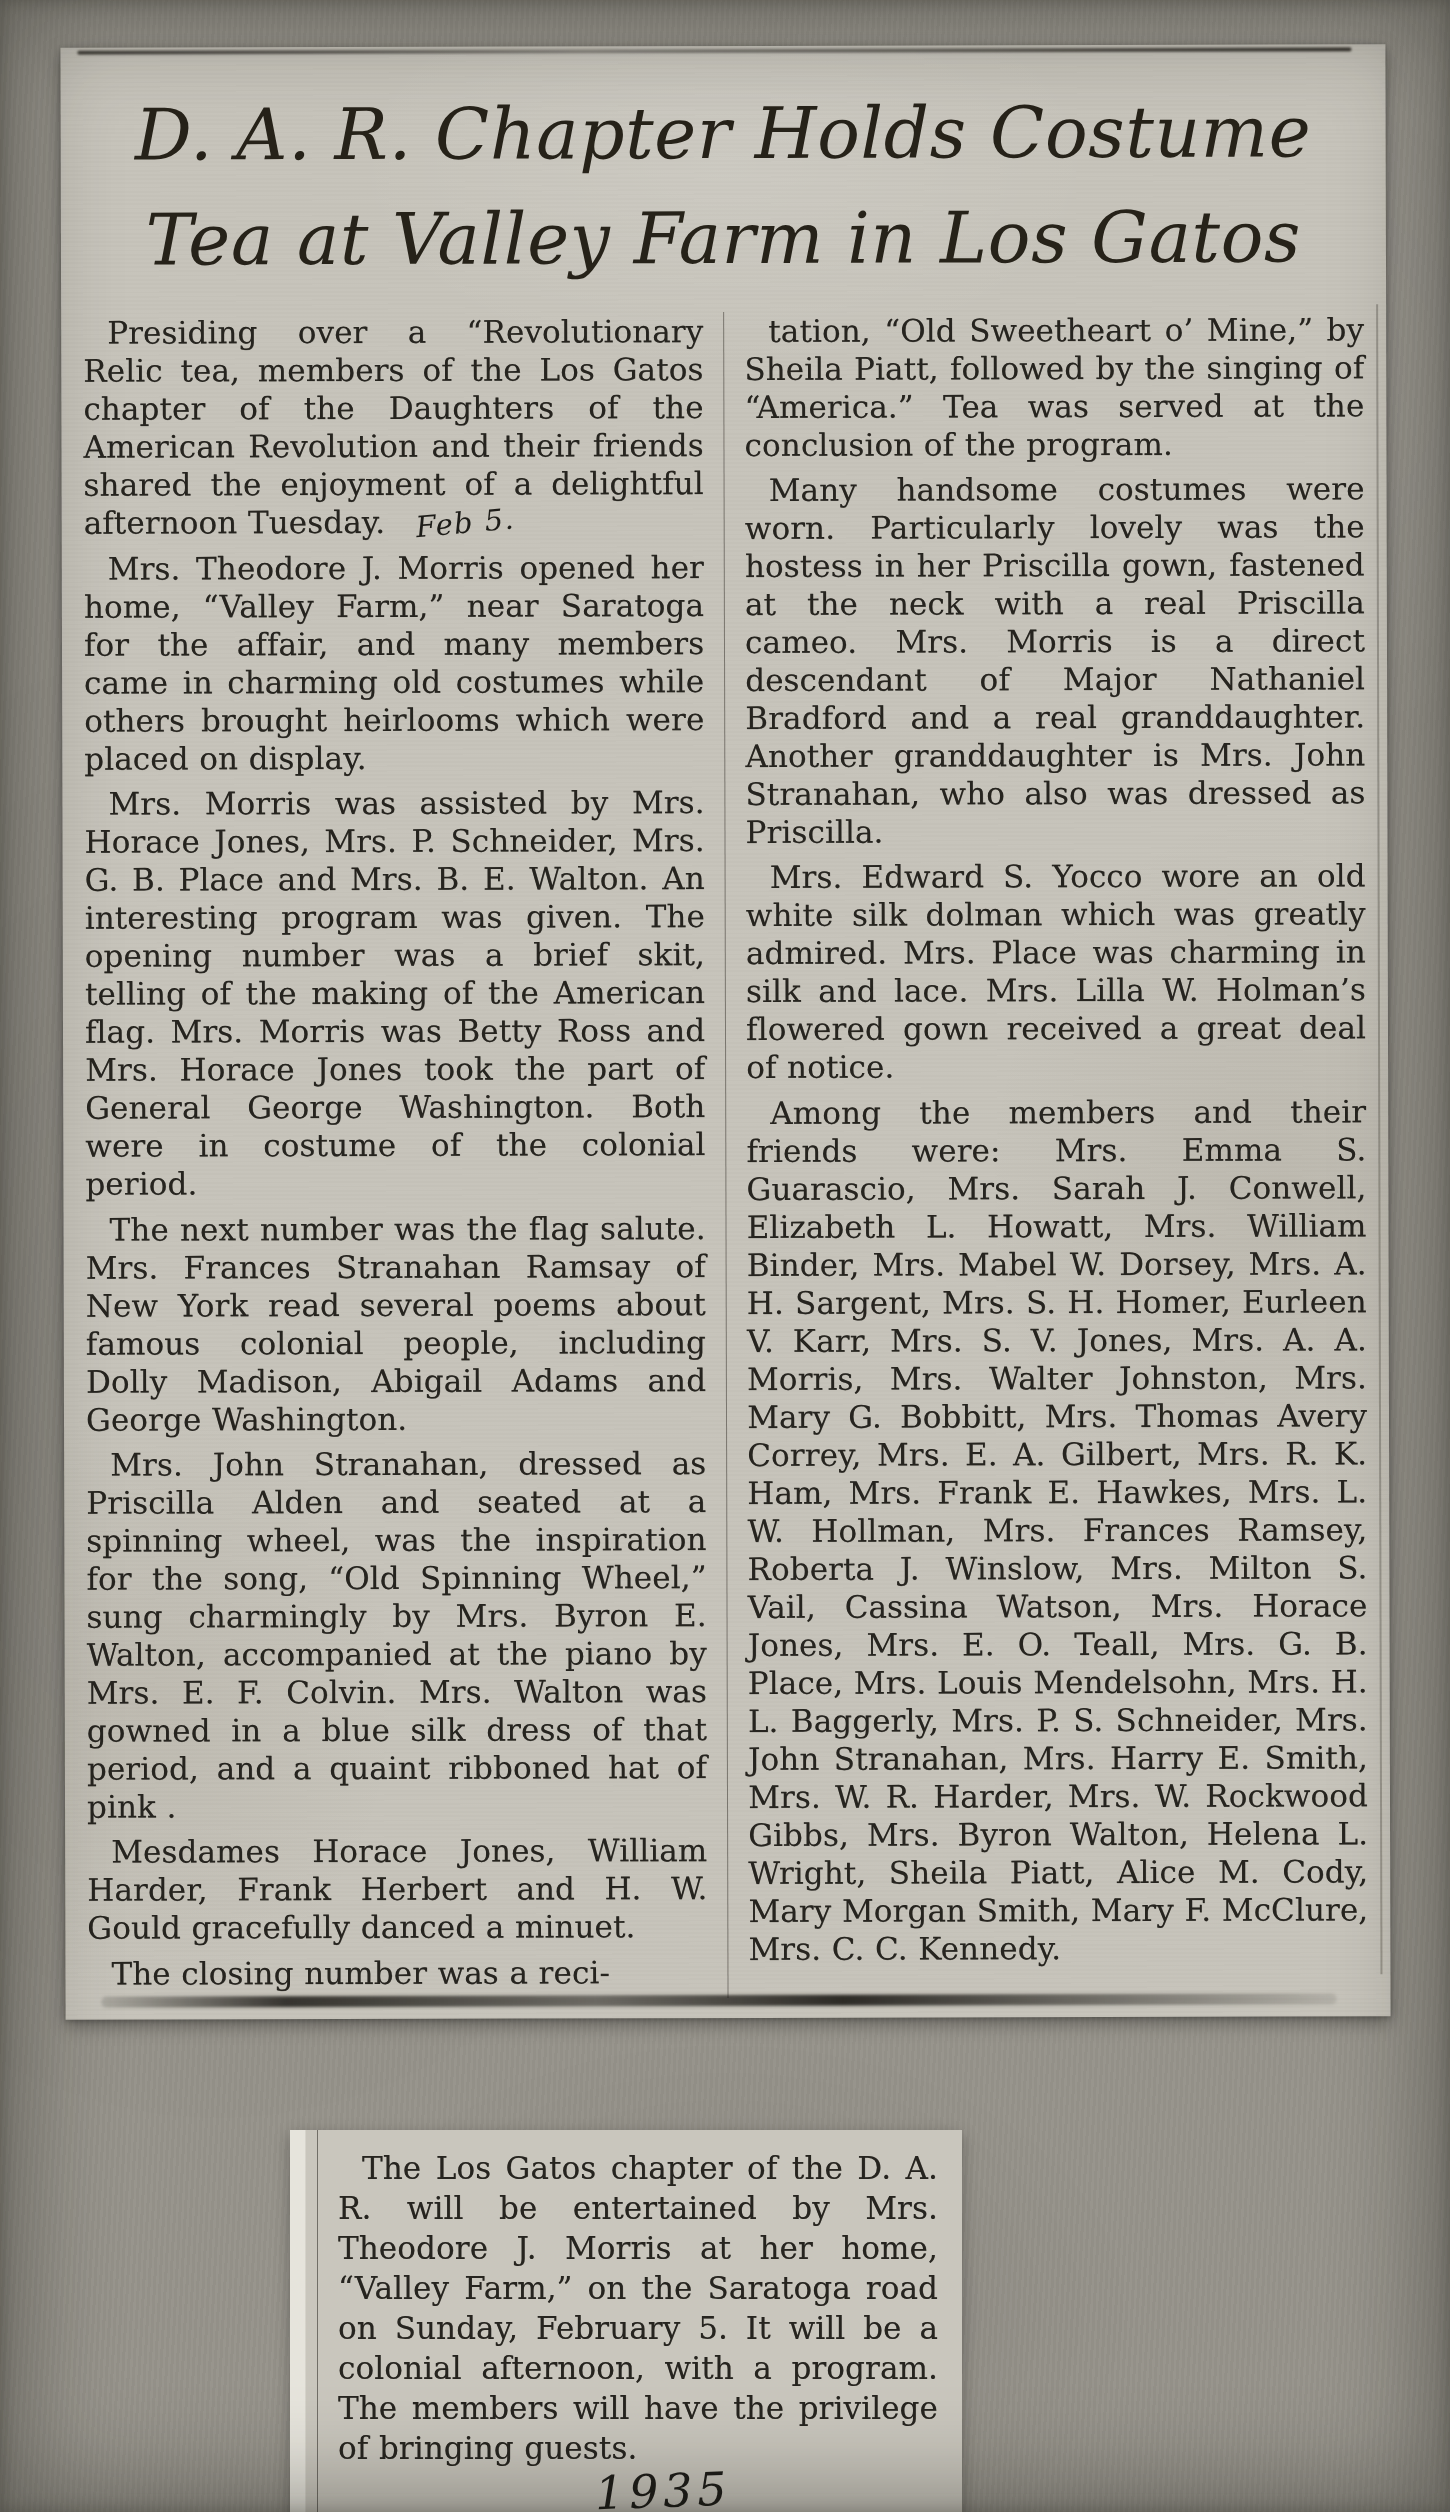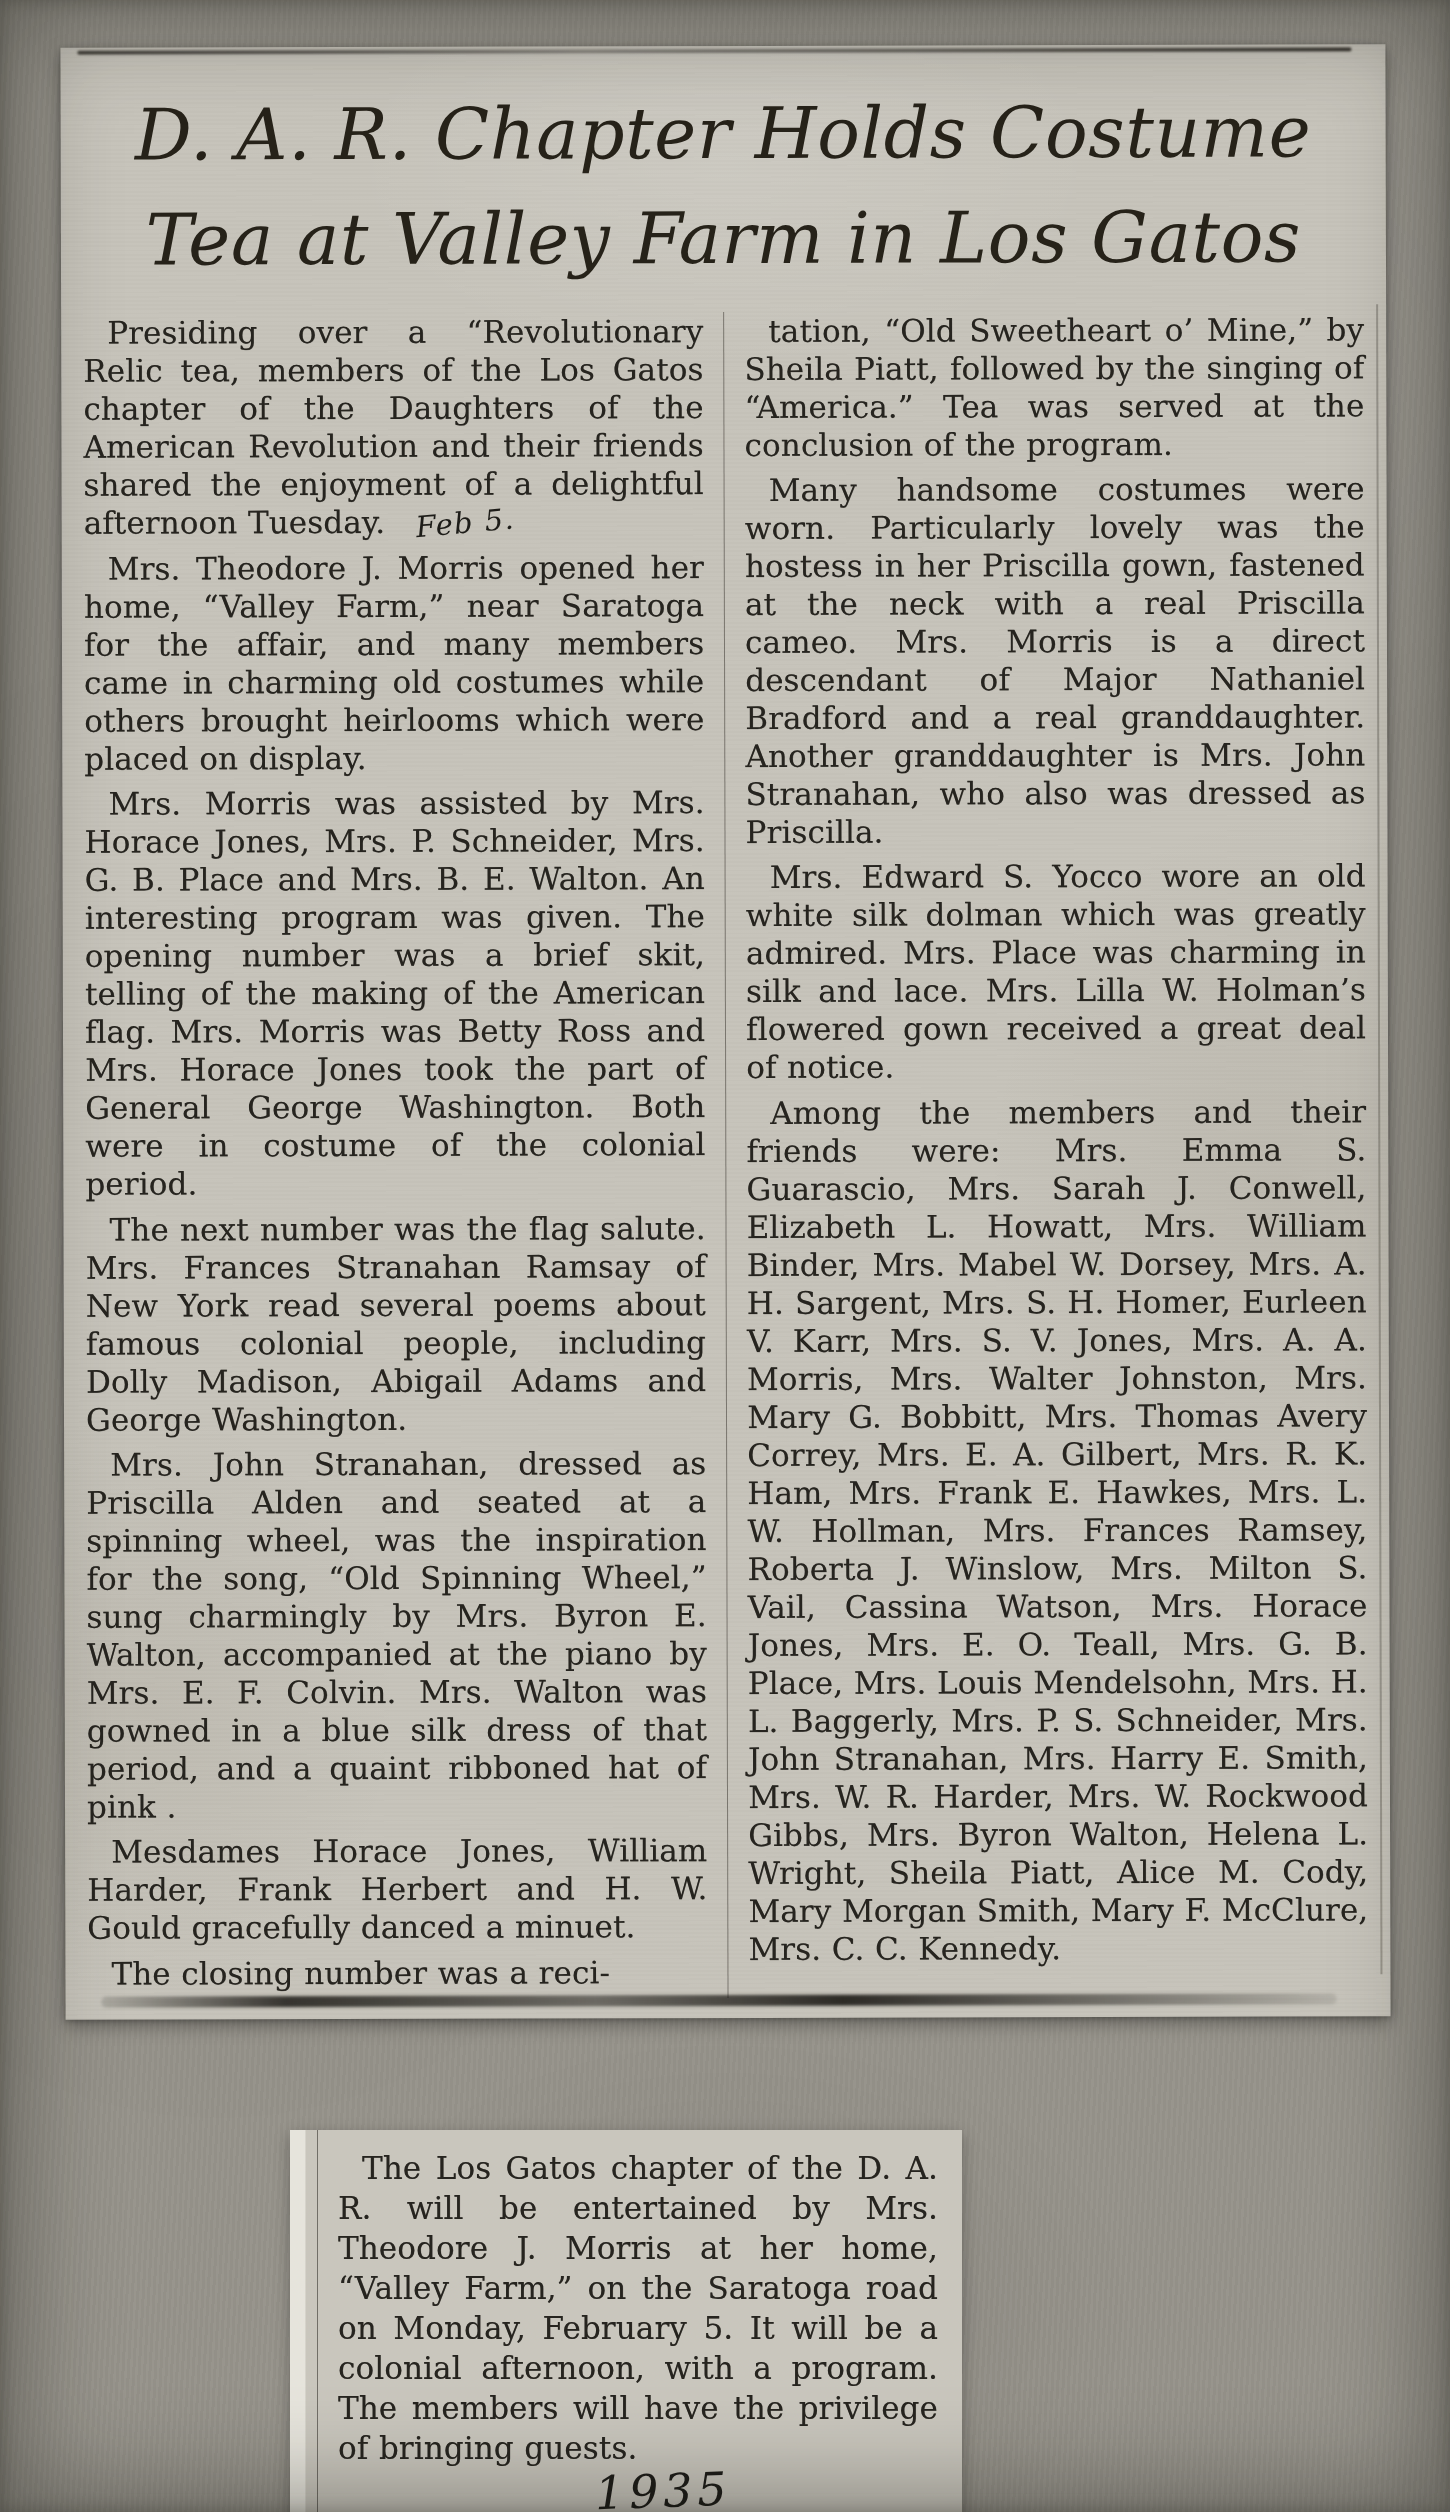--- a/index.html
+++ b/index.html
@@ -164,19 +164,19 @@
         <p class="para">Mrs. Edward S. Yocco wore an old white silk dolman which was greatly admired. Mrs. Place was charming in silk and lace. Mrs. Lilla W. Holman’s flowered gown received a great deal of notice.</p>
         <p class="para">Among the members and their friends were: Mrs. Emma S. Guarascio, Mrs. Sarah J. Conwell, Elizabeth L. Howatt, Mrs. William Binder, Mrs. Mabel W. Dorsey, Mrs. A. H. Sargent, Mrs. S. H. Homer, Eurleen V. Karr, Mrs. S. V. Jones, Mrs. A. A. Morris, Mrs. Walter Johnston, Mrs. Mary G. Bobbitt, Mrs. Thomas Avery Correy, Mrs. E. A. Gilbert, Mrs. R. K. Ham, Mrs. Frank E. Hawkes, Mrs. L. W. Hollman, Mrs. Frances Ramsey, Roberta J. Winslow, Mrs. Milton S. Vail, Cassina Watson, Mrs. Horace Jones, Mrs. E. O. Teall, Mrs. G. B. Place, Mrs. Louis Mendelsohn, Mrs. H. L. Baggerly, Mrs. P. S. Schneider, Mrs. John Stranahan, Mrs. Harry E. Smith, Mrs. W. R. Harder, Mrs. W. Rockwood Gibbs, Mrs. Byron Walton, Helena L. Wright, Sheila Piatt, Alice M. Cody, Mary Morgan Smith, Mary F. McClure, Mrs. C. C. Kennedy.</p>
       </div>
     </div>
 
     <div class="bottom-smudge"></div>
   </div>
 
   <div class="clipping bottom">
     <div class="left-rule"></div>
-    <p class="para">The Los Gatos chapter of the D. A. R. will be entertained by Mrs. Theodore J. Morris at her home, “Valley Farm,” on the Saratoga road on Monday, February 5. It will be a colonial afternoon, with a program. The members will have the privilege of bringing guests.</p>
+    <p class="para">The Los Gatos chapter of the D. A. R. will be entertained by Mrs. Theodore J. Morris at her home, “Valley Farm,” on the Saratoga road on Sunday, February 5. It will be a colonial afternoon, with a program. The members will have the privilege of bringing guests.</p>
     <span class="handwritten year">1935</span>
   </div>
 
   <div class="vignette"></div>
 </div>
 
 
 </body></html>

